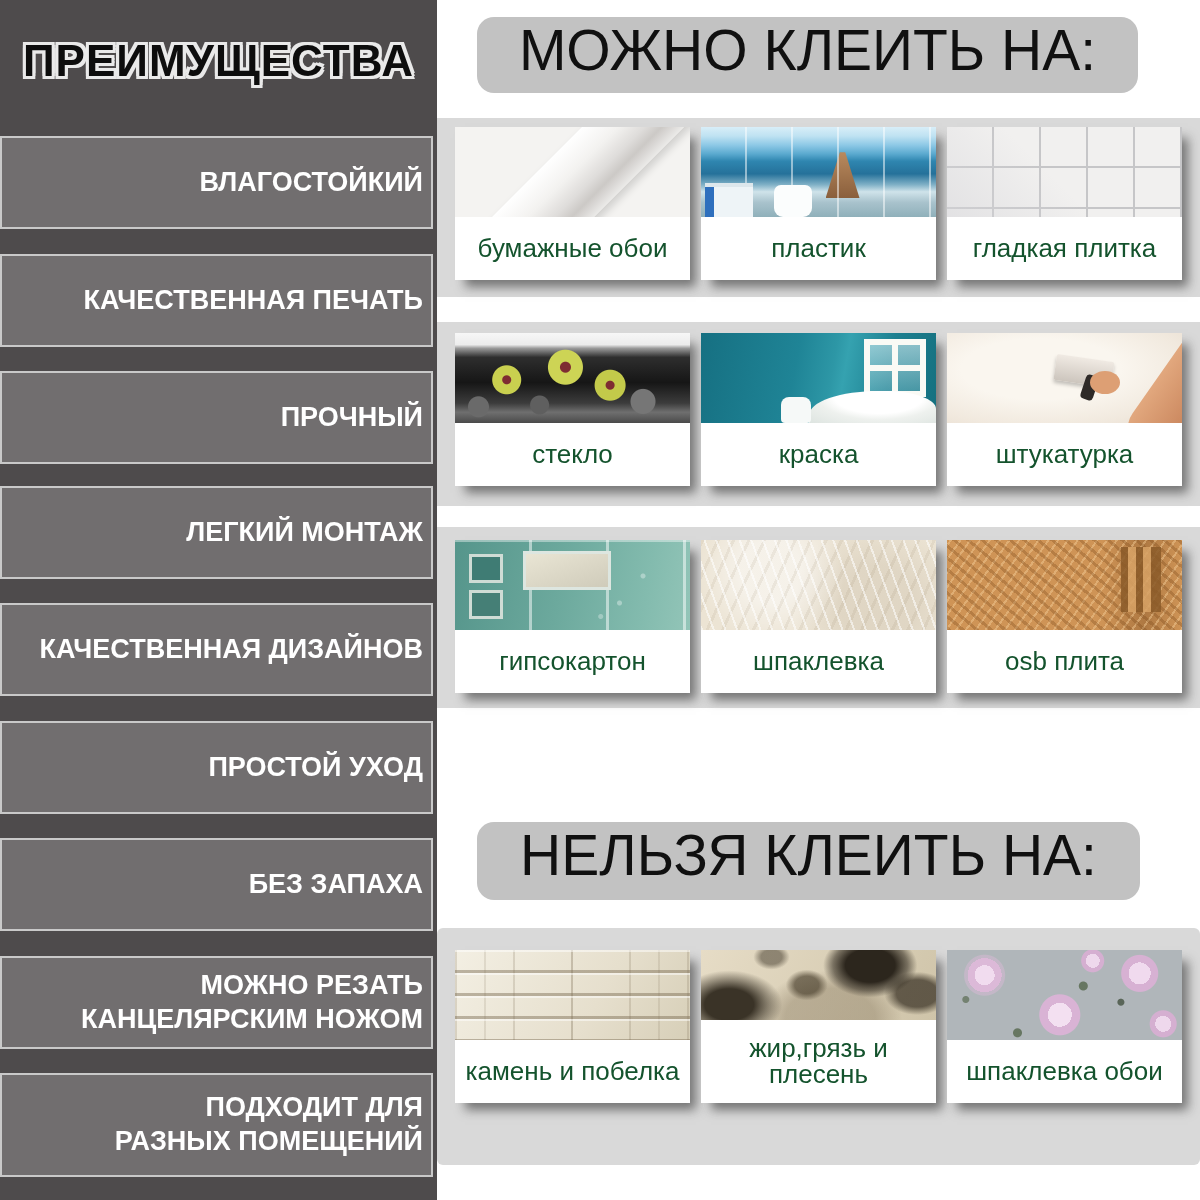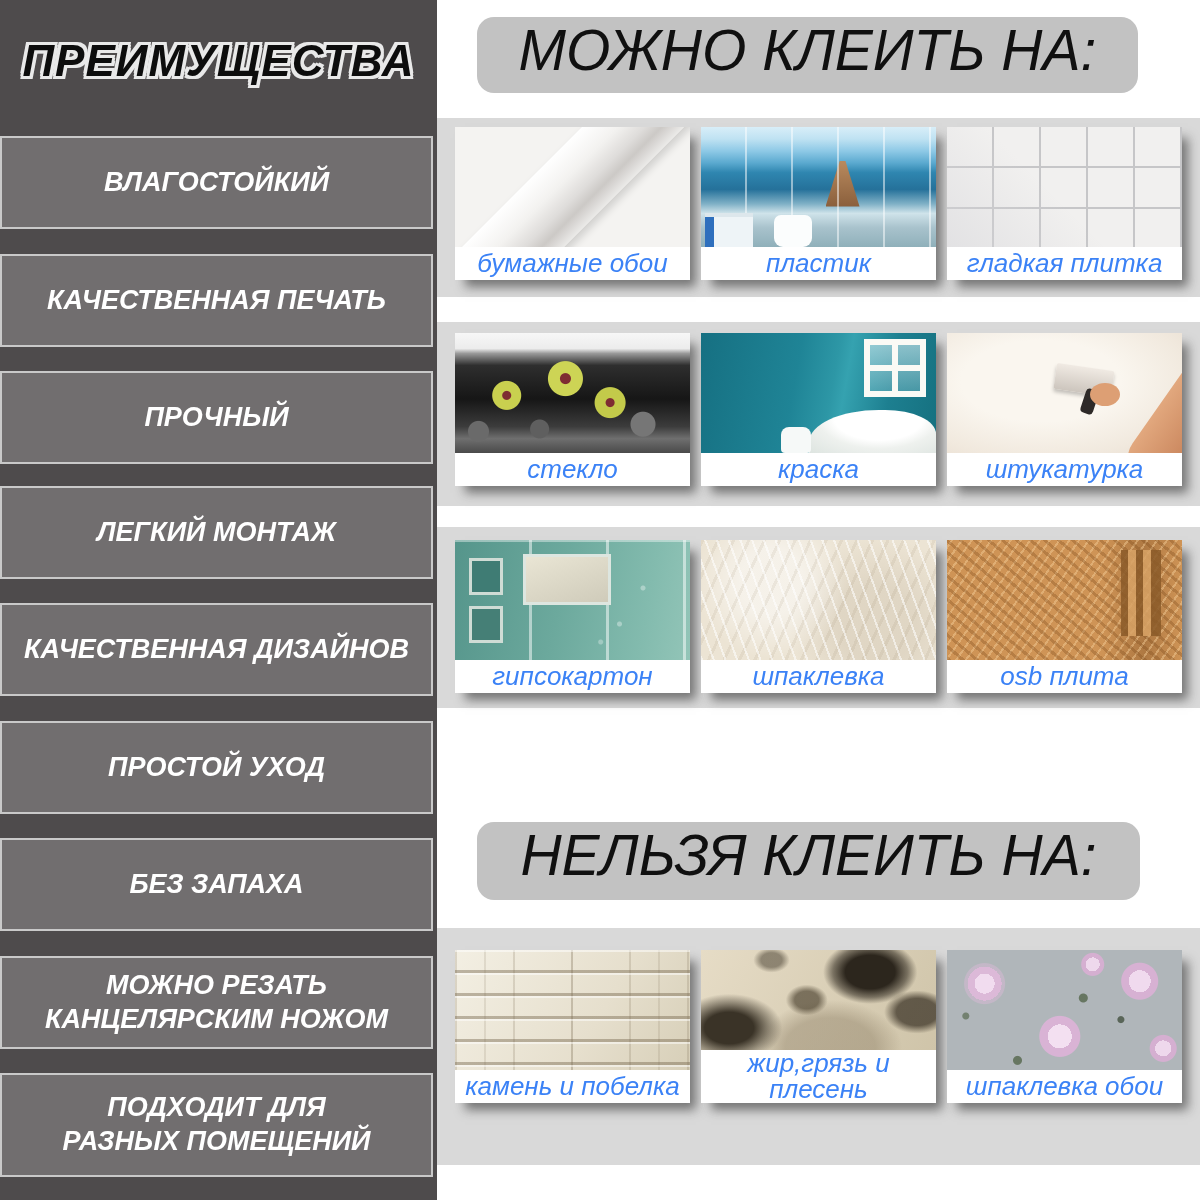--- a/index.html
+++ b/index.html
@@ -1,52 +1,52 @@
 <!DOCTYPE html>
 <html><head>
 <meta charset="utf-8">
 <style>
   html,body{margin:0;padding:0;background:#fff;}
   .stage{position:relative;width:1200px;height:1200px;overflow:hidden;background:#ffffff;
-         font-family:"Liberation Sans",sans-serif;font-style:italic;}
+         font-family:"Liberation Sans",sans-serif;}
 
   
   .sidebar{position:absolute;left:0;top:0;width:437px;height:1200px;background:#4e4b4c;}
   .sidebar-title{position:absolute;left:0;top:36px;width:100%;text-align:center;
     font-size:44px;font-weight:700;letter-spacing:1px;color:#0d0d0d;
     text-shadow:-3px -3px 0 #e9e9e9,3px -3px 0 #e9e9e9,-3px 3px 0 #e9e9e9,3px 3px 0 #e9e9e9,
                 -3px 0 0 #e9e9e9,3px 0 0 #e9e9e9,0 -3px 0 #e9e9e9,0 3px 0 #e9e9e9;}
   .adv{position:absolute;left:0;width:433px;box-sizing:border-box;height:93px;
     background:#716e6f;border:2px solid #c9c9c9;display:flex;flex-direction:column;
-    align-items:center;justify-content:center;text-align:center;color:#ffffff;
+    align-items:flex-end;justify-content:center;text-align:center;color:#ffffff;
     font-size:27px;font-weight:700;line-height:1.25;padding:0 8px;}
   .adv .ln{display:block;}
   .i1{top:136px}.i2{top:254px}.i3{top:371px}.i4{top:486px}.i5{top:603px}
   .i6{top:721px}.i7{top:838px}.i8{top:956px}.i9{top:1073px;height:104px}
 
   
   .content{position:absolute;left:437px;top:0;width:763px;height:1200px;background:#ffffff;}
   .pill{position:absolute;background:#c2c2c2;border-radius:17px;display:flex;
     align-items:flex-start;justify-content:center;color:#101010;font-size:57px;
     font-weight:400;letter-spacing:0;white-space:nowrap;}
   .pill-can{left:40px;top:17px;width:661px;height:76px;}
   .pill-cannot{left:40px;top:822px;width:663px;height:78px;}
   .band{position:absolute;left:0;width:763px;background:#d9d9d9;}
   .b1{top:118px;height:179px;--ct:9px;}
   .b2{top:322px;height:184px;--ct:11px;}
   .b3{top:527px;height:181px;--ct:13px;}
-  .b4{top:928px;height:237px;--ct:22px;}
+  .b4{top:928px;height:237px;border-radius:6px;--ct:22px;}
 
   
   .card{position:absolute;top:var(--ct);width:235px;height:153px;margin:0;display:flex;
     flex-direction:column;background:#fff;box-shadow:8px 9px 10px -2px rgba(35,35,35,.55);}
   .c1{left:18px}.c2{left:264px}.c3{left:510px}
   .img{position:relative;flex:1;overflow:hidden;}
   .label{min-height:33px;background:#ffffff;display:flex;align-items:center;justify-content:center;
-    text-align:center;font-size:26px;color:#3b82f6;line-height:1.02;padding:0 3px;}
+    text-align:center;font-size:26px;color:#14532d;line-height:1.02;padding:15px 3px;}
   .decor{position:absolute;}
 
   
   .art-paper{background:#f4f3f1;}
   .art-paper .roll{width:380px;height:72px;left:-70px;top:22px;border-radius:36px;
     transform:rotate(-45deg);box-shadow:3px 5px 9px rgba(0,0,0,.15);
     background:linear-gradient(180deg,#ffffff 0%,#f3f2f0 35%,#dedcda 62%,#ccc9c6 78%,#ebeae8 100%);}
 
   .art-plastic{background:linear-gradient(180deg,#d8eef8 0%,#bfe2f2 10%,#8ec9e6 20%,#5aa9cf 30%,
     #2f86b0 38%,#25719a 52%,#7fb0c6 64%,#cfe3ea 72%,#a8c2cc 84%,#8fb0ba 100%);}

